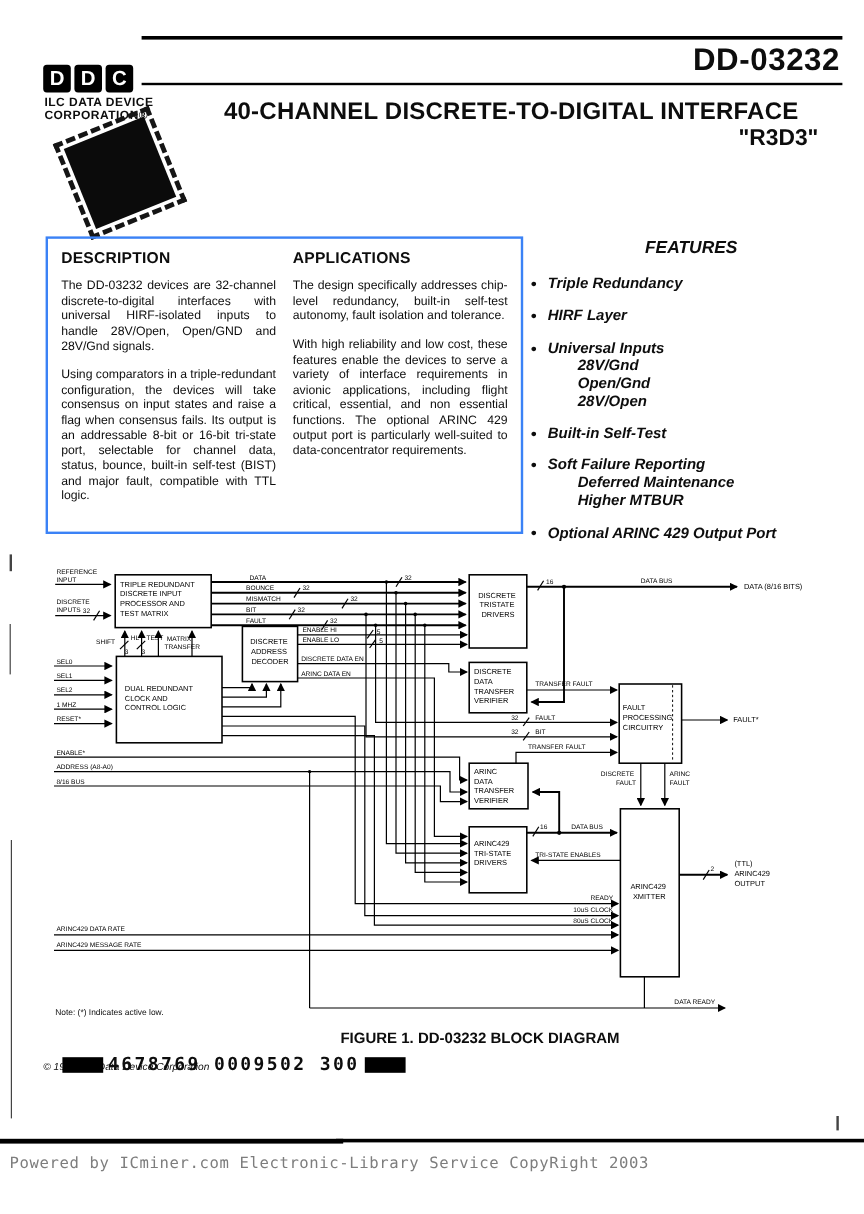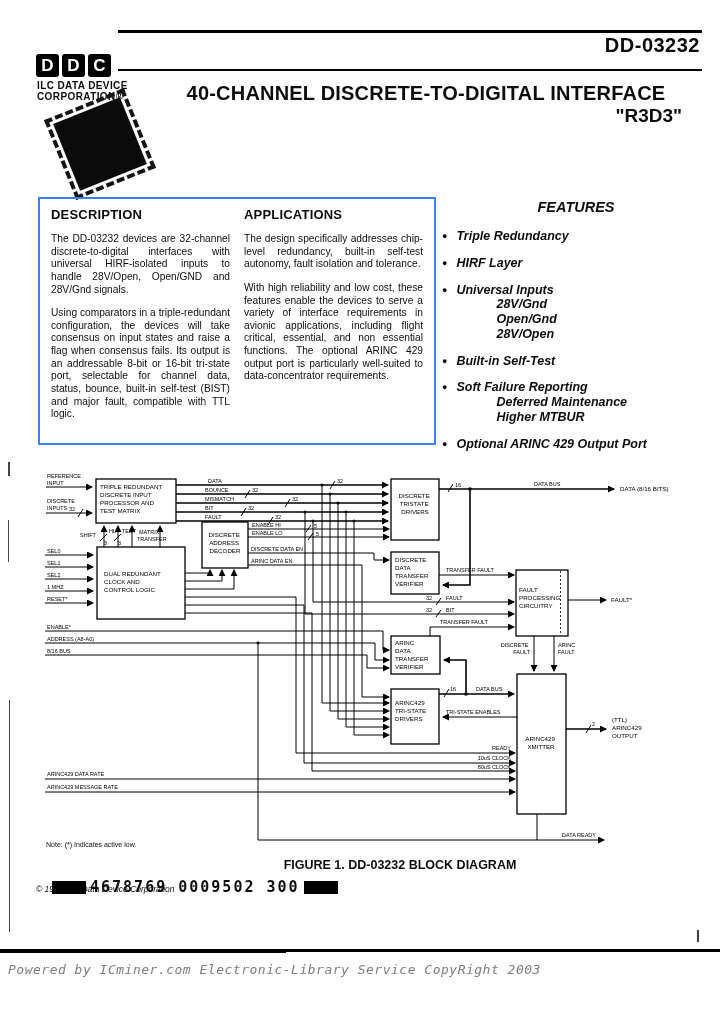--- a/index.html
+++ b/index.html
@@ -4,58 +4,58 @@
 <style>
   html,body{margin:0;padding:0;background:#e8e8e8;}
   .page{position:relative;width:720px;height:1012px;background:#ffffff;overflow:hidden;
         font-family:"Liberation Sans",sans-serif;color:#0d0d0d;}
   
   .logo-row{position:absolute;left:36px;top:54px;display:flex;gap:3px;}
   .logo-box{width:23px;height:23px;background:#000;color:#fff;font-weight:bold;font-size:17px;
             display:flex;align-items:center;justify-content:center;border-radius:3px;}
   .company{position:absolute;left:37px;top:81px;font-weight:bold;font-size:10px;line-height:1.08;letter-spacing:.4px;}
   .rule{position:absolute;background:#000;}
-  .part-number{position:absolute;right:20px;top:34px;font-size:20px;font-weight:bold;letter-spacing:.5px;}
+  .part-number{position:absolute;right:20px;top:34px;font-size:26px;font-weight:bold;letter-spacing:.5px;}
   .main-title{position:absolute;left:150px;top:82px;width:552px;text-align:center;font-size:20px;font-weight:bold;letter-spacing:.2px;}
   .subtitle{position:absolute;left:150px;top:105px;width:532px;text-align:right;font-size:19px;font-weight:bold;}
   .chip{position:absolute;left:64px;top:108px;width:72px;height:72px;background:#0b0b0b;
         transform:rotate(-22deg);outline:4px dashed #151515;outline-offset:3px;}
   
   .desc-box{position:absolute;left:38px;top:197px;width:398px;height:248px;border:2px solid #3b82f6;
             box-sizing:border-box;padding:8px 11px 6px 11px;display:flex;gap:14px;}
   .col{flex:1;min-width:0;}
   .col h3{margin:0 0 11px 0;font-size:13px;letter-spacing:.2px;}
   .col p{margin:0 0 11px 0;font-size:10.2px;line-height:1.24;text-align:justify;}
   
   .features{position:absolute;left:442px;top:199px;width:268px;}
   .features-title{text-align:center;font-style:italic;font-weight:bold;font-size:14.5px;margin-bottom:15px;}
   .feature{display:flex;gap:9px;margin-bottom:13px;font-style:italic;font-weight:bold;font-size:12.5px;line-height:1.1;}
   .bullet{font-size:9px;line-height:13px;font-style:normal;}
-  .subitems div{margin-left:40px;margin-top:1px;}
+  .subitems div{margin-left:25px;margin-top:1px;}
   
   .diagram{position:absolute;left:0;top:455px;}
   .bx{fill:none;stroke:#000;stroke-width:1.3;}
   .w{stroke:#000;stroke-width:1;fill:none;}
   .wt{stroke:#000;stroke-width:1.6;fill:none;}
   .dash{stroke:#000;stroke-width:.8;stroke-dasharray:2 2;fill:none;}
   .dot{fill:#000;}
   text{font-family:"Liberation Sans",sans-serif;fill:#000;}
   .t5{font-size:5.5px;}
   .t6{font-size:6.2px;}
   .note{position:absolute;left:46px;top:841px;font-size:7px;}
   .caption{position:absolute;left:160px;top:858px;width:480px;text-align:center;font-size:12.5px;font-weight:bold;}
   .copyright{position:absolute;left:36px;top:884px;font-size:8.5px;font-style:italic;}
   
   .barcode-row{position:absolute;left:52px;top:878px;display:flex;align-items:center;gap:4px;}
   .bar-block{width:34px;height:13px;background:#000;}
   .bar-digits{font-family:"DejaVu Sans Mono",monospace;font-weight:bold;font-size:15px;letter-spacing:2px;}
   .rule-bottom-a{position:absolute;left:0;top:949px;width:286px;height:4px;background:#000;}
   .rule-bottom-b{position:absolute;left:280px;top:949px;width:440px;height:2.5px;background:#000;}
   .footer{position:absolute;left:8px;top:962px;font-family:"DejaVu Sans Mono",monospace;
-          font-size:13px;color:#7d7d7d;letter-spacing:.5px;font-style:italic;}
+          font-size:13px;color:#7d7d7d;letter-spacing:.5px;}
   .artifact{position:absolute;background:#444;}
 </style>
 </head>
 <body>
 
 <div class="page">
 
   <div class="rule" style="left:118px;top:30px;width:584px;height:2.5px;"></div>
   <div class="rule" style="left:118px;top:69px;width:584px;height:2px;"></div>
 

